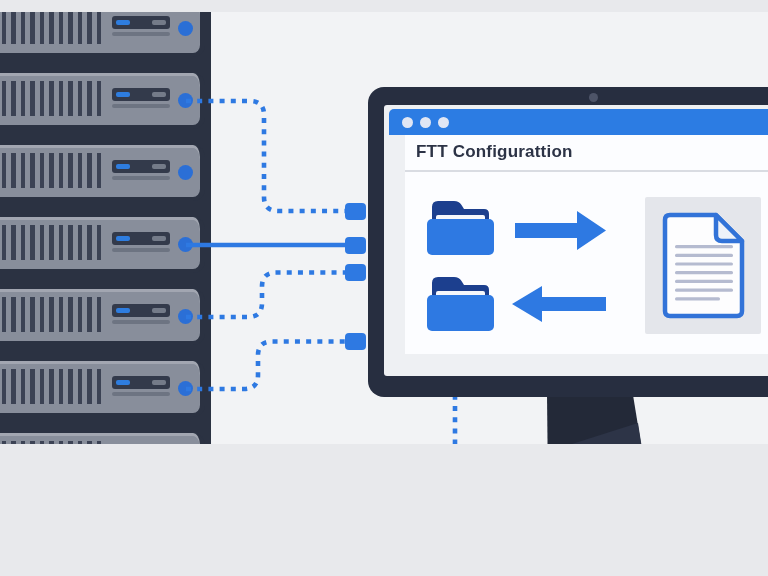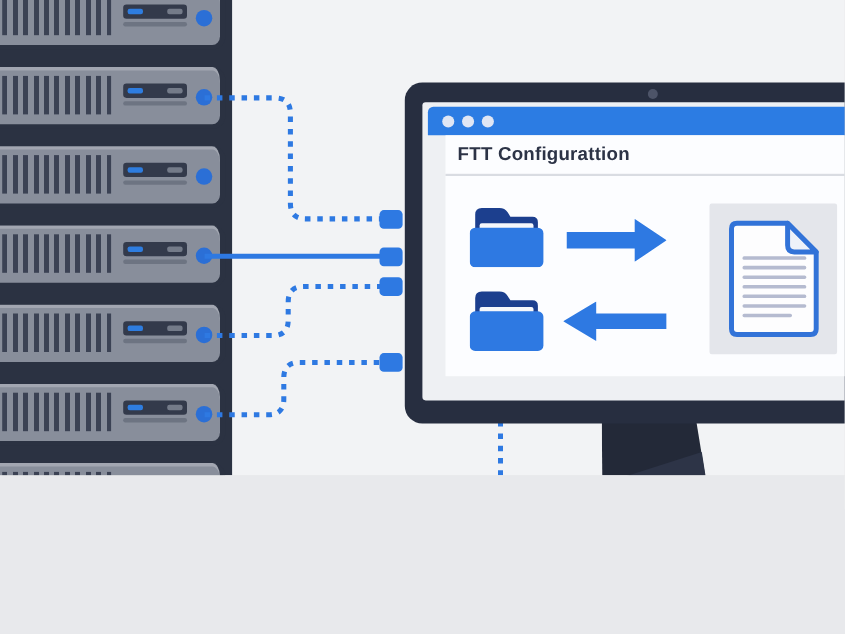--- a/index.html
+++ b/index.html
@@ -1,18 +1,18 @@
 <!DOCTYPE html>
 <html><head>
 <meta charset="utf-8">
 <style>
   html,body{margin:0;padding:0;background:#e8e9ec;}
   .canvas{
     position:relative;width:768px;height:432px;overflow:hidden;
-    background:#f2f3f5;font-family:"Liberation Sans",sans-serif;
+    background:#f2f3f5;font-family:"Liberation Sans",sans-serif;margin-top:12px;
   }
   
   .shadow{position:absolute;border-radius:50%;}
   .shadow.rack-shadow{left:-48px;top:493px;width:300px;height:22px;background:#e2e4e8;}
   .shadow.monitor-shadow{left:418px;top:482px;width:352px;height:30px;background:#dfe1e6;}
   
   .stand-neck{position:absolute;left:540px;top:383px;width:112px;height:92px;}
   .stand-neck .facet-dark{position:absolute;inset:0;
     clip-path:polygon(7px 0,93px 0,108px 92px,8px 92px);background:#232938;}
   .stand-neck .facet-light{position:absolute;inset:0;

